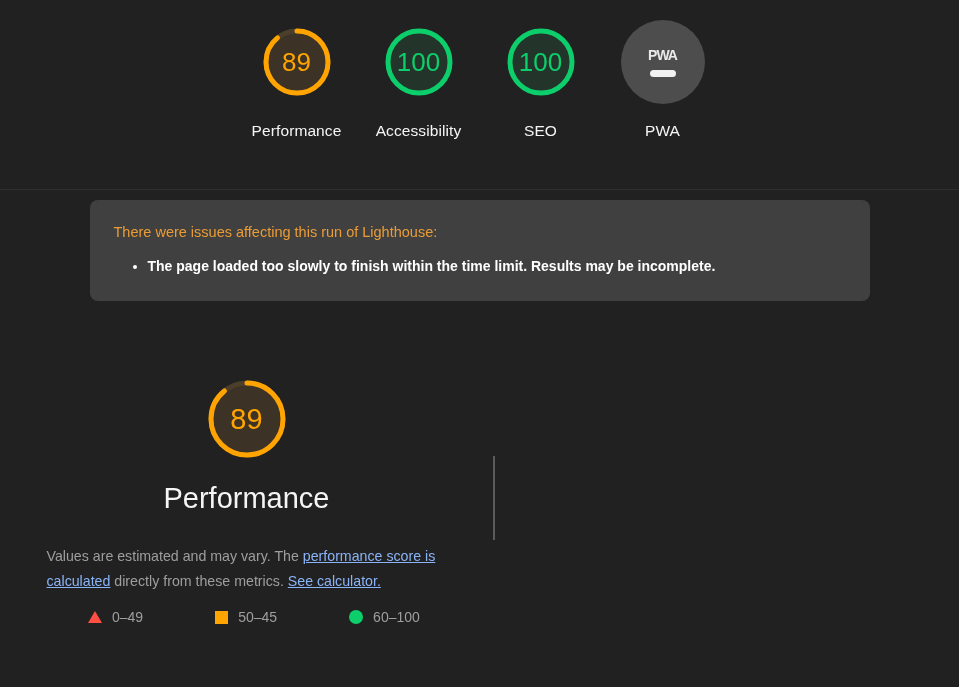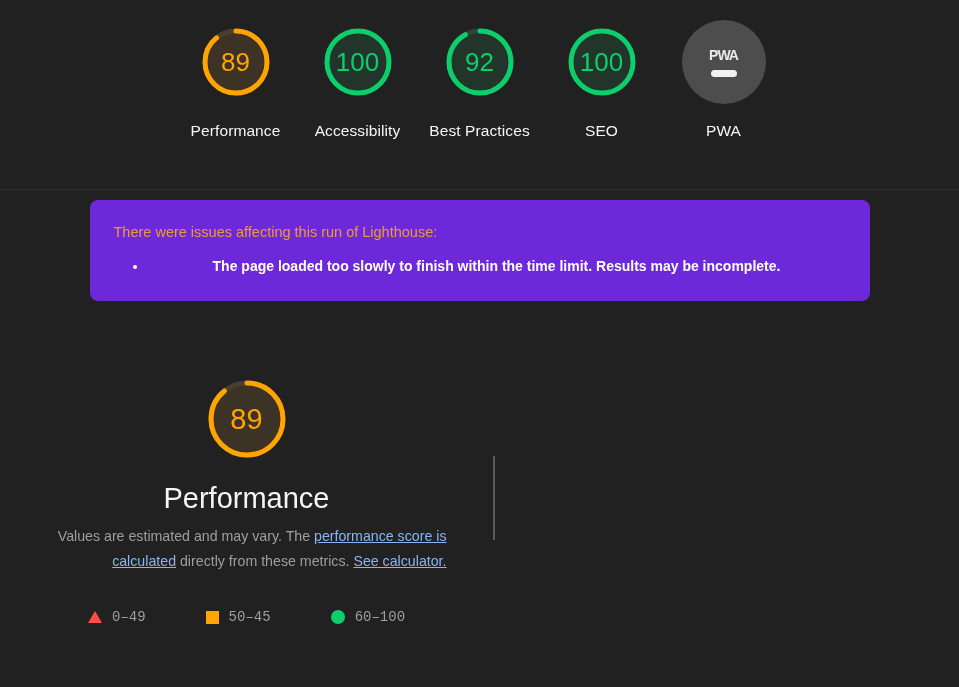--- a/index.html
+++ b/index.html
@@ -74,34 +74,33 @@
     width: 26px; height: 7px;
     border-radius: 4px;
     background: #f1f1f1;
   }
 
   
   .body-area { padding: 0; }
   .warning-banner {
     margin: 10px auto 0;
     width: 780px;
-    background: #6d28d9;
+    background: #404040;
     border-radius: 8px;
     padding: 22px 24px 24px 24px;
   }
   .warning-title {
     color: #eb9c35;
     font-size: 14.5px;
     line-height: 1.4;
   }
   .warning-list {
     margin: 14px 0 0 0;
     padding-left: 34px;
     color: #ffffff;
-    text-align: center;
   }
   .warning-list li {
     font-size: 14px;
     font-weight: bold;
     line-height: 1.5;
     color: #ffffff;
   }
 
   
   .category-section {
@@ -129,23 +128,23 @@
     line-height: 1;
   }
   .perf-title {
     margin-top: 14px;
     font-size: 29px;
     color: #f5f5f5;
     font-weight: normal;
     line-height: 1.2;
   }
   .perf-desc {
-    margin-top: 8px;
+    margin-top: 28px;
     width: 400px;
-    text-align: right;
+    text-align: left;
     font-size: 14.2px;
     line-height: 1.72;
     color: #9e9e9e;
   }
   .perf-desc a {
     color: #8ab4f8;
     text-decoration: underline;
   }
 
   .vdivider {
@@ -157,22 +156,21 @@
     background: #5b5b5b;
   }
 
   
   .legend {
     position: absolute;
     left: 88px;
     top: 238px;
     display: flex;
     align-items: flex-end;
-    gap: 0;
-    font-family: Liberation Mono, monospace;
+    gap: 12px;
   }
   .legend-item {
     display: flex;
     align-items: center;
     gap: 10px;
     margin-right: 60px;
   }
   .legend-label {
     font-size: 14px;
     color: #9e9e9e;
@@ -215,31 +213,20 @@
       <div class="gauge-wrap">
         <svg width="88" height="88" viewBox="0 0 88 88">
           <circle cx="44" cy="44" r="31" fill="#23342a"></circle>
           <circle cx="44" cy="44" r="31" fill="none" stroke="#0cce6b" stroke-width="5" stroke-linecap="round" stroke-dasharray="194.8 194.8" transform="rotate(-90 44 44)"></circle>
         </svg>
         <div class="gauge-value" style="color:#0cce6b">100</div>
       </div>
       <div class="gauge-label">Accessibility</div>
     </div>
 
-    <div class="gauge-item">
-      <div class="gauge-wrap">
-        <svg width="88" height="88" viewBox="0 0 88 88">
-          <circle cx="44" cy="44" r="31" fill="#23342a"></circle>
-          <circle cx="44" cy="44" r="31" fill="none" stroke="#2c4435" stroke-width="5"></circle>
-          <circle cx="44" cy="44" r="31" fill="none" stroke="#0cce6b" stroke-width="5" stroke-linecap="round" stroke-dasharray="179.2 194.8" transform="rotate(-90 44 44)"></circle>
-        </svg>
-        <div class="gauge-value" style="color:#0cce6b">92</div>
-      </div>
-      <div class="gauge-label">Best Practices</div>
-    </div>
 
     <div class="gauge-item">
       <div class="gauge-wrap">
         <svg width="88" height="88" viewBox="0 0 88 88">
           <circle cx="44" cy="44" r="31" fill="#23342a"></circle>
           <circle cx="44" cy="44" r="31" fill="none" stroke="#0cce6b" stroke-width="5" stroke-linecap="round" stroke-dasharray="194.8 194.8" transform="rotate(-90 44 44)"></circle>
         </svg>
         <div class="gauge-value" style="color:#0cce6b">100</div>
       </div>
       <div class="gauge-label">SEO</div>

